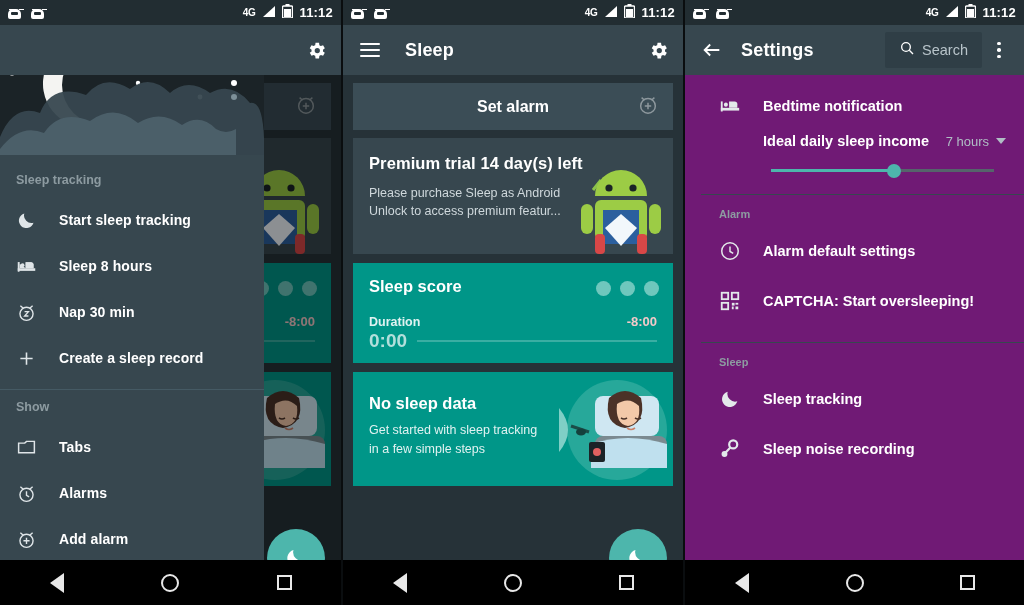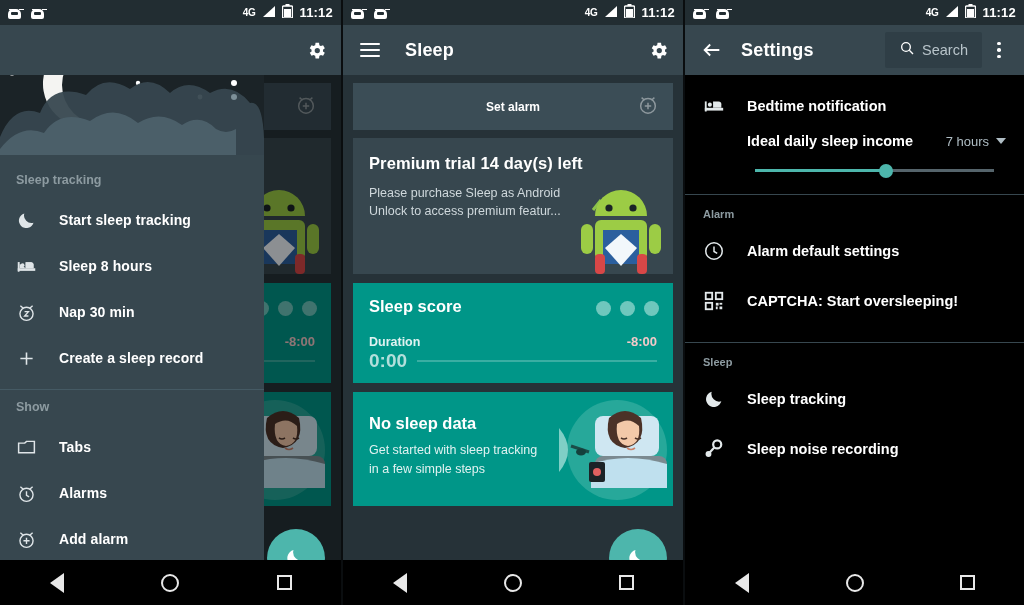--- a/index.html
+++ b/index.html
@@ -46,26 +46,26 @@
   .hamburger i { display: block; height: 2px; background: #fff; margin: 4px 0; border-radius: 1px; }
   .gear { width: 21px; height: 21px; }
   .gear svg { width: 21px; height: 21px; fill: #fff; }
 
   
   .content { position: relative; height: 530px; background: #263238; padding: 0; overflow: hidden; }
   .setalarm {
     margin: 8px 10px 8px 10px; height: 47px; background: #3b4d56;
     display: flex; align-items: center; justify-content: center; position: relative;
   }
-  .setalarm .lbl { color: #fff; font-size: 12px; font-weight: bold; }
+  .setalarm .lbl { color: #fff; font-size: 16px; font-weight: bold; }
   .setalarm .alarmadd { position: absolute; right: 14px; top: 50%; transform: translateY(-50%); opacity: .42; }
   .setalarm .alarmadd svg { width: 22px; height: 22px; fill: none; stroke: #fff; stroke-width: 1.6; }
 
   .card { margin: 0 10px 9px 10px; position: relative; overflow: hidden; }
-  .card-premium { background: #37474f; height: 136px; padding: 16px 16px 0 16px; }
+  .card-premium { background: #37474f; height: 116px; padding: 16px 16px 0 16px; }
   .card-premium .h { color: #fff; font-size: 16.5px; font-weight: bold; letter-spacing: .1px; }
   .card-premium .s { color: #cfd8dc; font-size: 12.5px; line-height: 1.45; margin-top: 11px; max-width: 215px; }
   .droid { position: absolute; right: 6px; bottom: 0; width: 92px; height: 88px; }
 
   .card-score { background: #009688; height: 100px; padding: 14px 16px 0 16px; }
   .card-score .h { color: #fff; font-size: 16.5px; font-weight: bold; }
   .dots { position: absolute; right: 14px; top: 18px; display: flex; gap: 9px; }
   .dots i { width: 15px; height: 15px; border-radius: 50%; background: #6fc7bd; display: block; }
   .scorerow { margin-top: 18px; display: flex; justify-content: space-between; align-items: baseline; }
   .scorerow .dur { color: #e0f2f1; font-size: 12.5px; font-weight: bold; }
@@ -112,21 +112,21 @@
   .srch {
     margin-left: auto; display: flex; align-items: center; gap: 7px;
     background: #2f3e46; padding: 8px 14px; border-radius: 2px;
   }
   .srch .q svg { width: 16px; height: 16px; fill: none; stroke: #fff; stroke-width: 2; }
   .srch .qt { color: #b8c4ca; font-size: 14.5px; }
   .kebab { width: 22px; display: flex; flex-direction: column; align-items: center; gap: 3px; margin-left: 6px; }
   .kebab i { width: 3.5px; height: 3.5px; background: #fff; border-radius: 50%; display: block; }
   .backarrow svg { width: 22px; height: 22px; fill: none; stroke: #fff; stroke-width: 2; }
 
-  .settings-body { height: 530px; background: #000000; overflow: hidden; }
+  .settings-body { height: 530px; background: #701a75; overflow: hidden; padding-left: 16px; }
   .srow { display: flex; align-items: center; height: 50px; padding: 0 18px; }
   .srow .si { width: 32px; display: flex; align-items: center; color: #e3e9eb; }
   .srow .si svg { width: 22px; height: 22px; }
   .srow .sl { color: #fff; font-size: 14.5px; font-weight: bold; margin-left: 12px; }
   .ssec { color: #8d9ba1; font-size: 11px; font-weight: bold; padding: 13px 18px 6px 18px; }
   .sdiv { height: 1px; background: #37474f; }
   .slider-row { padding: 2px 18px 0 62px; }
   .slider-head { display: flex; }
   .slider-head .lbl { color: #fff; font-size: 14.5px; font-weight: bold; }
   .slider-head .val { margin-left: auto; color: #b0bec5; font-size: 13px; display: flex; align-items: center; gap: 7px; }

